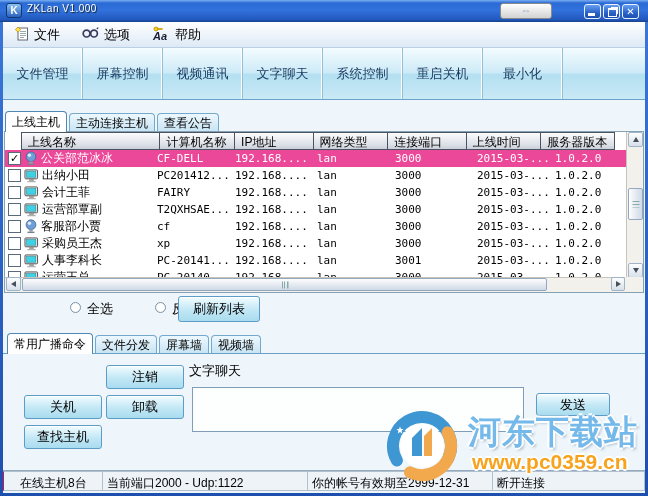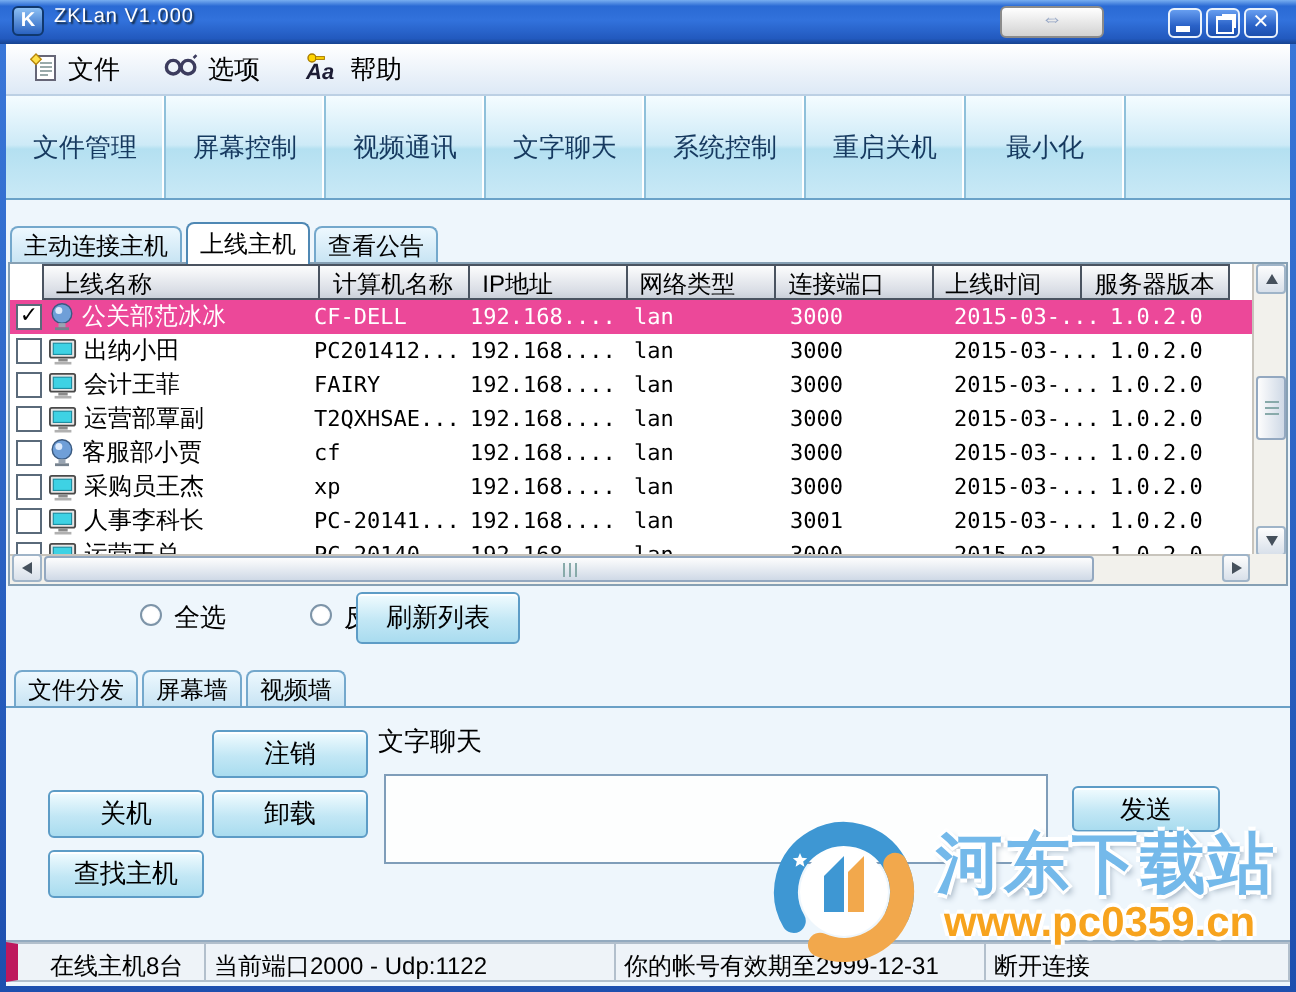--- a/index.html
+++ b/index.html
@@ -112,21 +112,21 @@
   .b-find{left:21px;top:71px;}
   .chat-label{position:absolute;left:186px;top:8px;font-size:13px;color:#000;}
   .chat-box{position:absolute;left:189px;top:33px;width:332px;height:45px;background:#fdfefe;
     border:1px solid #7f9db9;resize:none;outline:none;font-size:12px;}
   .send-btn{position:absolute;left:533px;top:39px;width:74px;height:23px;}
   
   .statusbar{position:absolute;left:0;top:448px;width:642px;height:21px;background:#eef3f8;
     border-top:1px solid #93aabf;display:flex;}
   .status-cell{height:100%;border:1px solid #b2bfcc;border-left:none;font-size:12px;color:#000;
     padding:3px 0 0 4px;white-space:nowrap;overflow:hidden;}
-  .status-cell:first-child{border-left:6px solid #be185d;padding-left:16px;}
+  .status-cell:first-child{border-left:1px solid #be185d;padding-left:16px;}
   .s0{width:100px;} .s1{width:205px;} .s2{width:185px;} .s3{width:152px;}
   
   .watermark{position:absolute;left:386px;top:408px;width:262px;height:80px;pointer-events:none;z-index:40;}
   .wm-logo{position:absolute;left:0;top:2px;}
   .wm-site{position:absolute;left:82px;top:2px;font-size:33px;font-weight:bold;color:#74b9ea;
     letter-spacing:1px;white-space:nowrap;
     text-shadow:-2px 0 0 #fff,2px 0 0 #fff,0 -2px 0 #fff,0 2px 0 #fff,2px 2px 3px #9ab;}
   .wm-url{position:absolute;left:86px;top:42px;font-size:21px;font-weight:bold;color:#f7a31d;
     white-space:nowrap;text-shadow:-2px 0 0 #fff,2px 0 0 #fff,0 -2px 0 #fff,0 2px 0 #fff;}
 </style>
@@ -179,22 +179,22 @@
       <span class="toolbtn">文件管理</span>
       <span class="toolbtn">屏幕控制</span>
       <span class="toolbtn">视频通讯</span>
       <span class="toolbtn">文字聊天</span>
       <span class="toolbtn">系统控制</span>
       <span class="toolbtn">重启关机</span>
       <span class="toolbtn">最小化</span>
     </div>
 
     <div class="tabstrip upper">
+      <span class="tab active">上线主机</span>
       <span class="tab">主动连接主机</span>
-      <span class="tab active">上线主机</span>
       <span class="tab">查看公告</span>
     </div>
 
     <div class="table-wrap">
       <div class="thead">
         <span class="th c0">上线名称</span>
         <span class="th c1">计算机名称</span>
         <span class="th c2">IP地址</span>
         <span class="th c3">网络类型</span>
         <span class="th c4">连接端口</span>
@@ -402,20 +402,21 @@
 
     <div class="sel-row">
       <span class="radio r1"></span>
       <span class="radio-label l1">全选</span>
       <span class="radio r2"></span>
       <span class="radio-label l2">反选</span>
       <span class="btn refresh-btn">刷新列表</span>
     </div>
 
     <div class="tabstrip lower">
+      <span class="tab active">常用广播命令</span>
       <span class="tab">文件分发</span>
       <span class="tab">屏幕墙</span>
       <span class="tab">视频墙</span>
     </div>
 
     <div class="lower-panel">
       <span class="btn cmd-btn b-logout">注销</span>
       <span class="btn cmd-btn b-shutdown">关机</span>
       <span class="btn cmd-btn b-uninstall">卸载</span>
       <span class="btn cmd-btn b-find">查找主机</span>

